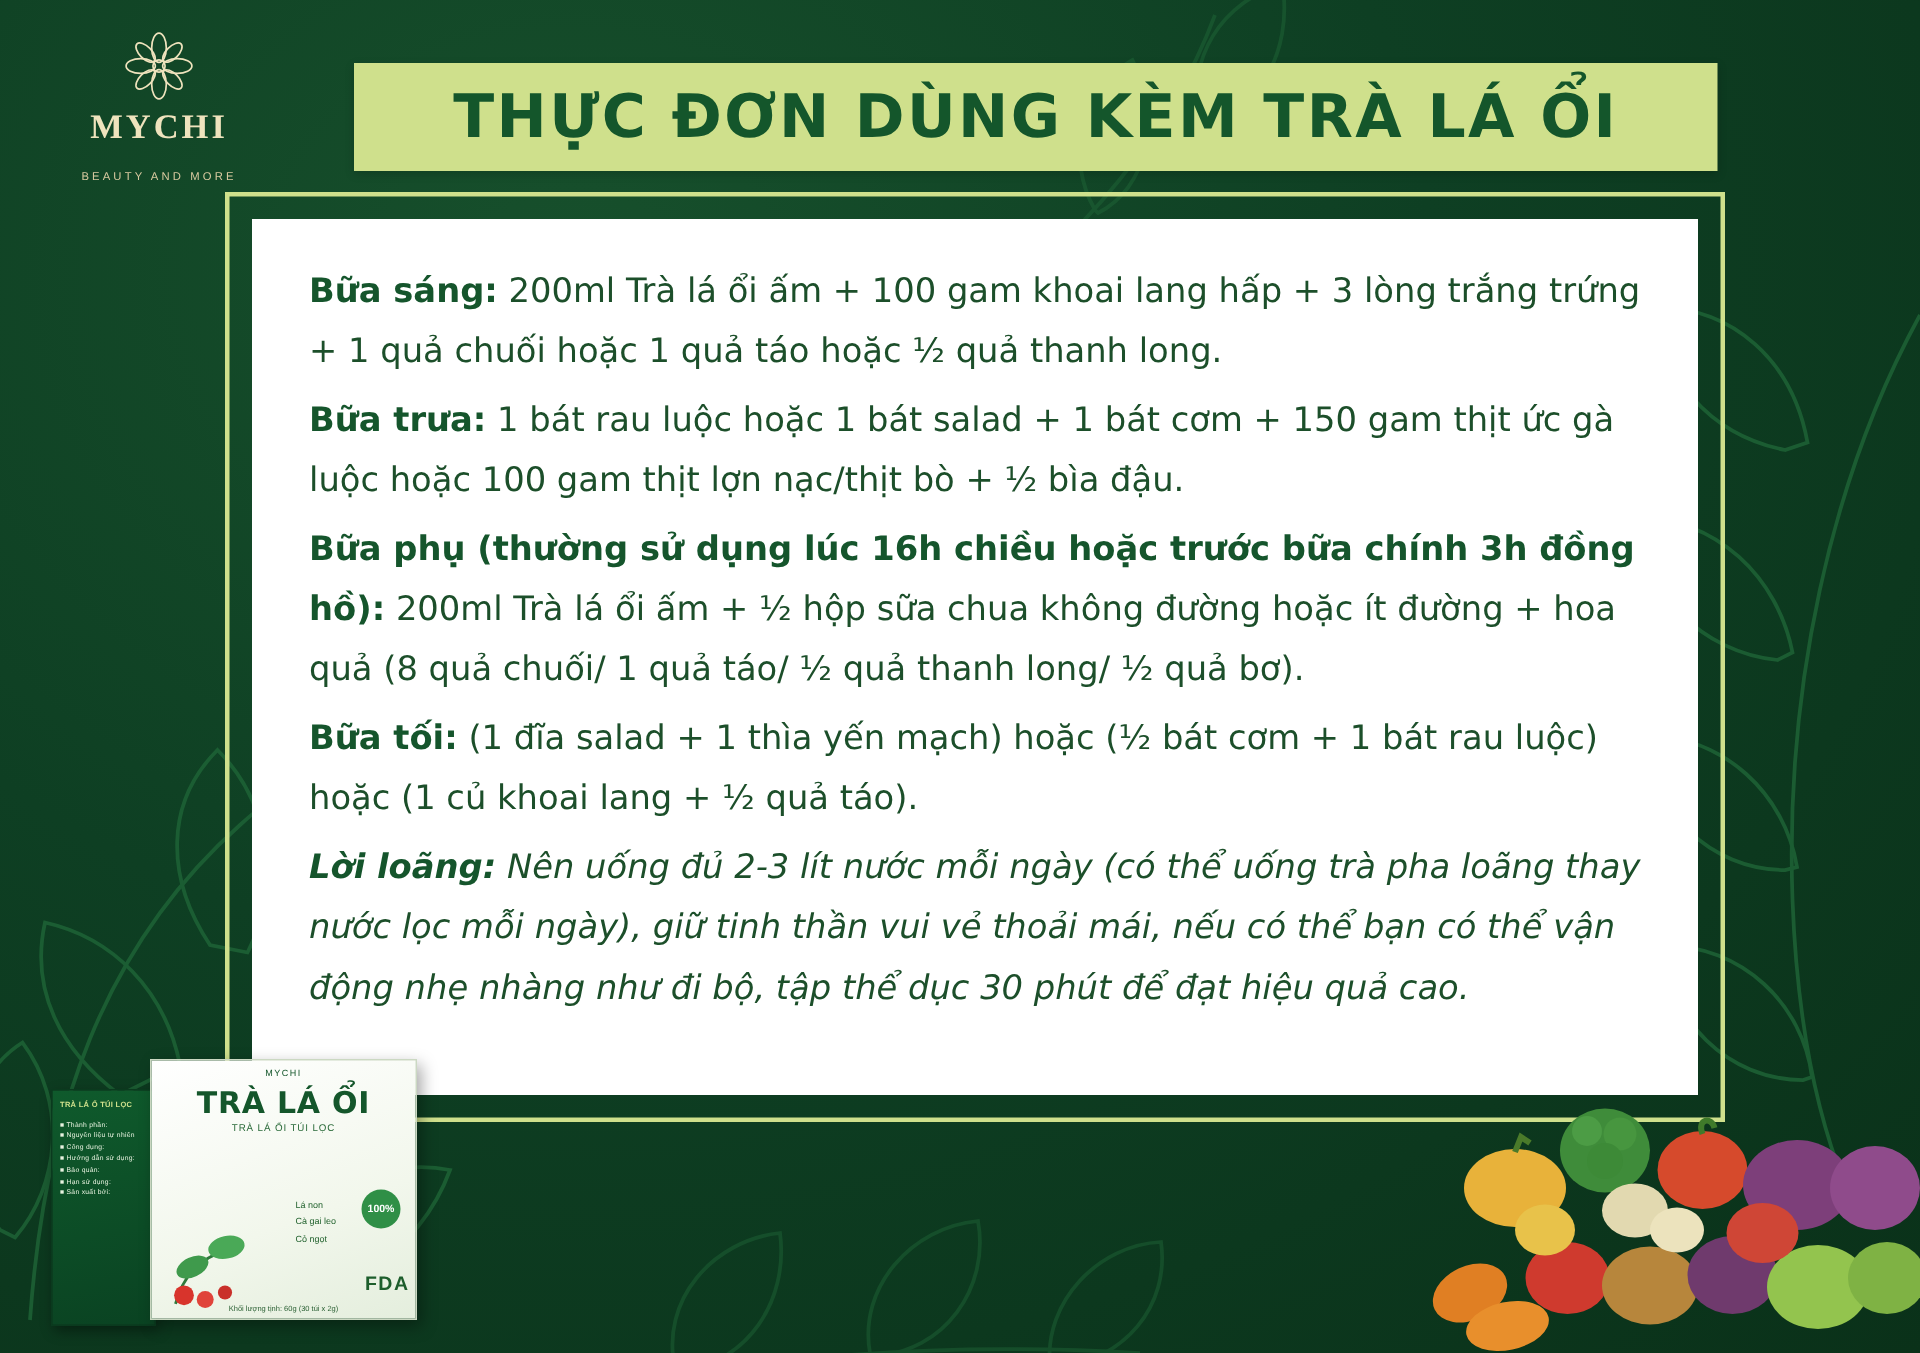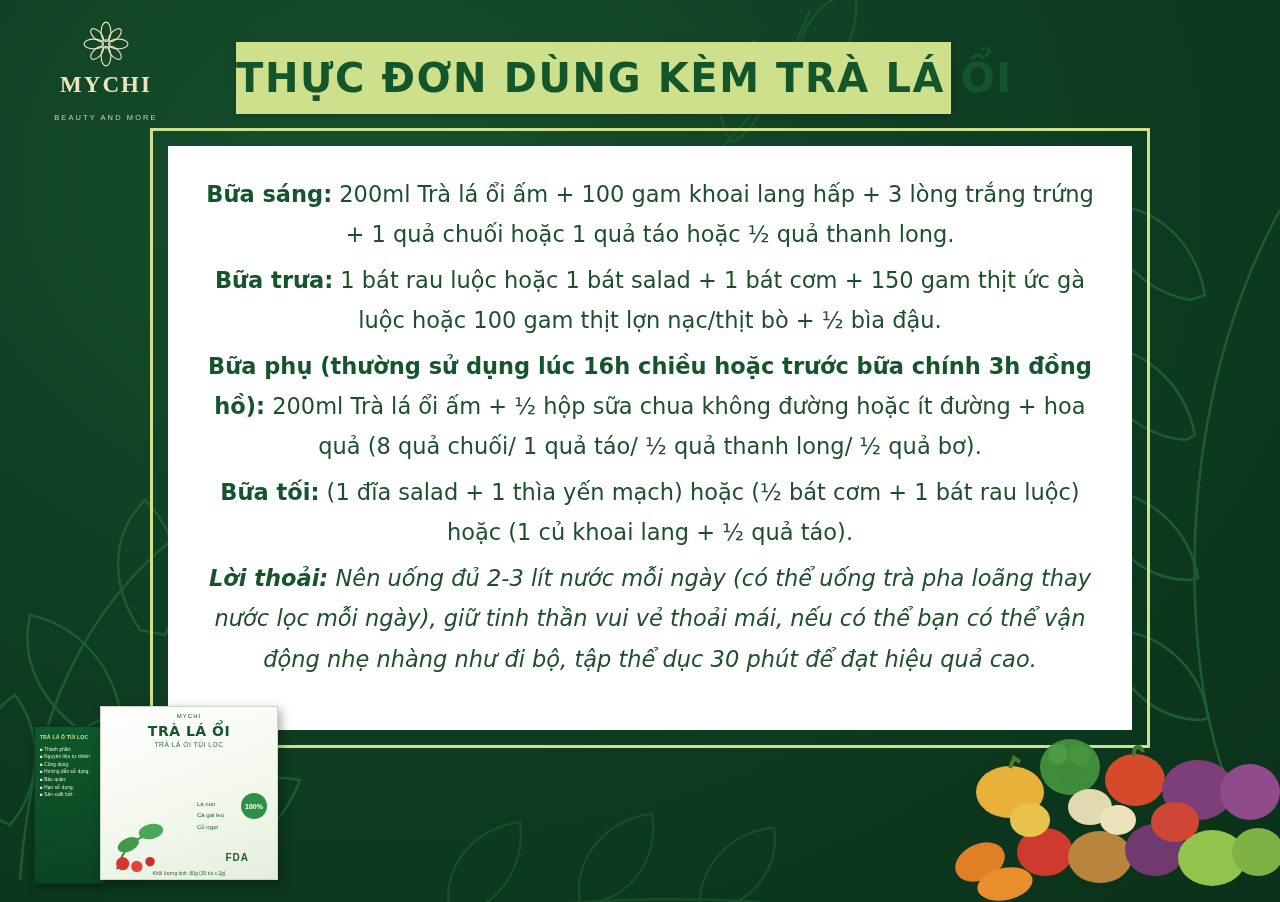--- a/index.html
+++ b/index.html
@@ -64,25 +64,26 @@
     margin-top: 17px;
   }
   .logo-right .logo-name { font-size: 19px; letter-spacing: 1.2px; }
   .logo-right .logo-sub  { font-size: 7px; font-style: italic; letter-spacing: 1px;}
 
   
   .title-banner {
     position: absolute;
     left: 236px;
     top: 42px;
-    width: 715px;
+    width: 909px;
     height: 72px;
     background: #cfe08c;
     display: flex;
     align-items: center;
+    justify-content: center;
     box-shadow: 0 2px 6px rgba(0,0,0,.18);
   }
   .title-banner h1 {
     margin: 0;
     font-size: 40px;
     font-weight: bold;
     letter-spacing: 1.6px;
     color: #14562b;
     font-family: "DejaVu Sans", sans-serif;
     white-space: nowrap;
@@ -108,21 +109,21 @@
     box-sizing: border-box;
     padding: 28px 38px 20px 38px;
     overflow: hidden;
   }
   .para {
     margin: 0 0 6px 0;
     font-size: 22.5px;
     line-height: 1.78;
     color: #1c4f2a;
     font-family: "DejaVu Sans", sans-serif;
-    text-align: center;
+    text-align: left;
   }
   .para b { font-weight: bold; color: #15552c; }
   .para.advice { font-style: italic; }
   .para.advice b { font-style: italic; }
 
   
   .product {
     position: absolute;
     left: 18px;
     bottom: 6px;
@@ -151,36 +152,36 @@
     box-sizing: border-box;
     line-height: 1.7;
     letter-spacing: .2px;
   }
   .pbox-side .side-title {
     font-size: 5px; font-weight: bold; margin-bottom: 4px; color:#cfe08c;
   }
   .pbrand { font-size: 6px; color:#14562b; text-align:center; margin-top:6px; letter-spacing:1px;}
   .ptitle {
     text-align: center;
-    font-size: 14px;
+    font-size: 20px;
     font-weight: bold;
     color: #14562b;
     font-family: "DejaVu Sans", sans-serif;
     margin-top: 4px;
     letter-spacing: .5px;
   }
   .psub { text-align:center; font-size:6.5px; color:#2b6b3a; letter-spacing:.6px; margin-top:2px;}
   .pfeat { position:absolute; left:96px; top:92px; font-size:6px; color:#23632f; line-height:1.9;}
   .pseal {
     position:absolute; right:10px; top:86px;
     width:26px;height:26px;border-radius:50%;
     background:#2f8f46;color:#fff;font-size:7px;
     display:flex;align-items:center;justify-content:center;font-weight:bold;
   }
-  .pfda { position:absolute; right:28px; bottom:16px; font-size:10px; font-weight:bold; color:#1d5e2c; letter-spacing:1px;}
+  .pfda { position:absolute; right:4px; bottom:16px; font-size:13px; font-weight:bold; color:#1d5e2c; letter-spacing:1px;}
   .pweight { position:absolute; left:0; right:0; bottom:3px; text-align:center; font-size:5px; color:#2d6236;}
   .pveg { position:absolute; left:6px; bottom:6px; width:86px; height:66px; }
 
   
   .veggies { position: absolute; right: 0; bottom: 0; width: 330px; height: 230px; }
 </style>
 </head>
 <body>
 
 <div class="poster">
@@ -254,21 +255,21 @@
 
     <p class="para">
       <b>Bữa phụ (thường sử dụng lúc 16h chiều hoặc trước bữa chính 3h đồng hồ):</b><span> 200ml Trà lá ổi ấm + ½ hộp sữa chua không đường hoặc ít đường + hoa quả (8 quả chuối/ 1 quả táo/ ½ quả thanh long/ ½ quả bơ).</span>
     </p>
 
     <p class="para">
       <b>Bữa tối:</b><span> (1 đĩa salad + 1 thìa yến mạch) hoặc (½ bát cơm + 1 bát rau luộc) hoặc (1 củ khoai lang + ½ quả táo).</span>
     </p>
 
     <p class="para advice">
-      <b>Lời thoải:</b><span> Nên uống đủ 2-3 lít nước mỗi ngày (có thể uống trà pha loãng thay nước lọc mỗi ngày), giữ tinh thần vui vẻ thoải mái, nếu có thể bạn có thể vận động nhẹ nhàng như đi bộ, tập thể dục 30 phút để đạt hiệu quả cao.</span>
+      <b>Lời loãng:</b><span> Nên uống đủ 2-3 lít nước mỗi ngày (có thể uống trà pha loãng thay nước lọc mỗi ngày), giữ tinh thần vui vẻ thoải mái, nếu có thể bạn có thể vận động nhẹ nhàng như đi bộ, tập thể dục 30 phút để đạt hiệu quả cao.</span>
     </p>
   </div>
 
   <div class="product">
     <div class="pbox-side">
       <div class="side-title">TRÀ LÁ Ổ TÚI LỌC</div>
       <div>■ Thành phần:</div>
       <div>■ Nguyên liệu tự nhiên</div>
       <div>■ Công dụng:</div>
       <div>■ Hướng dẫn sử dụng:</div>

